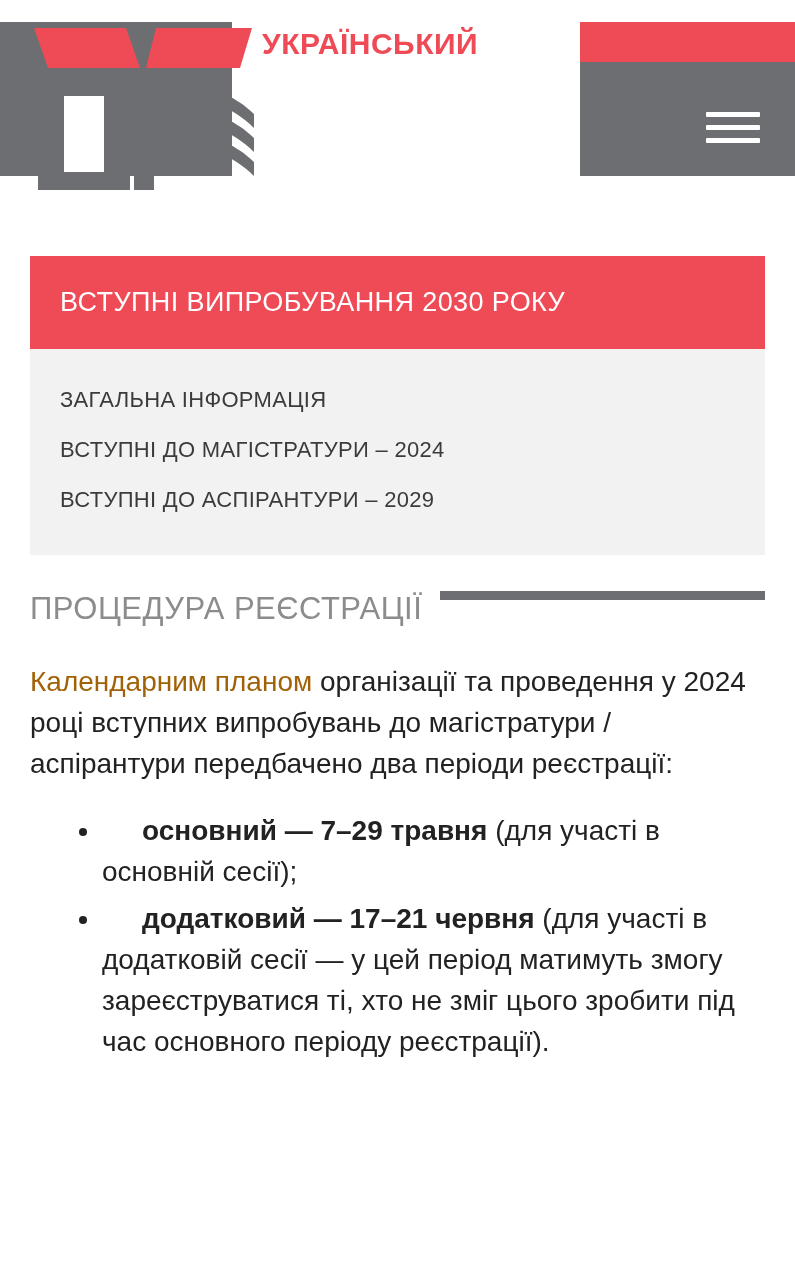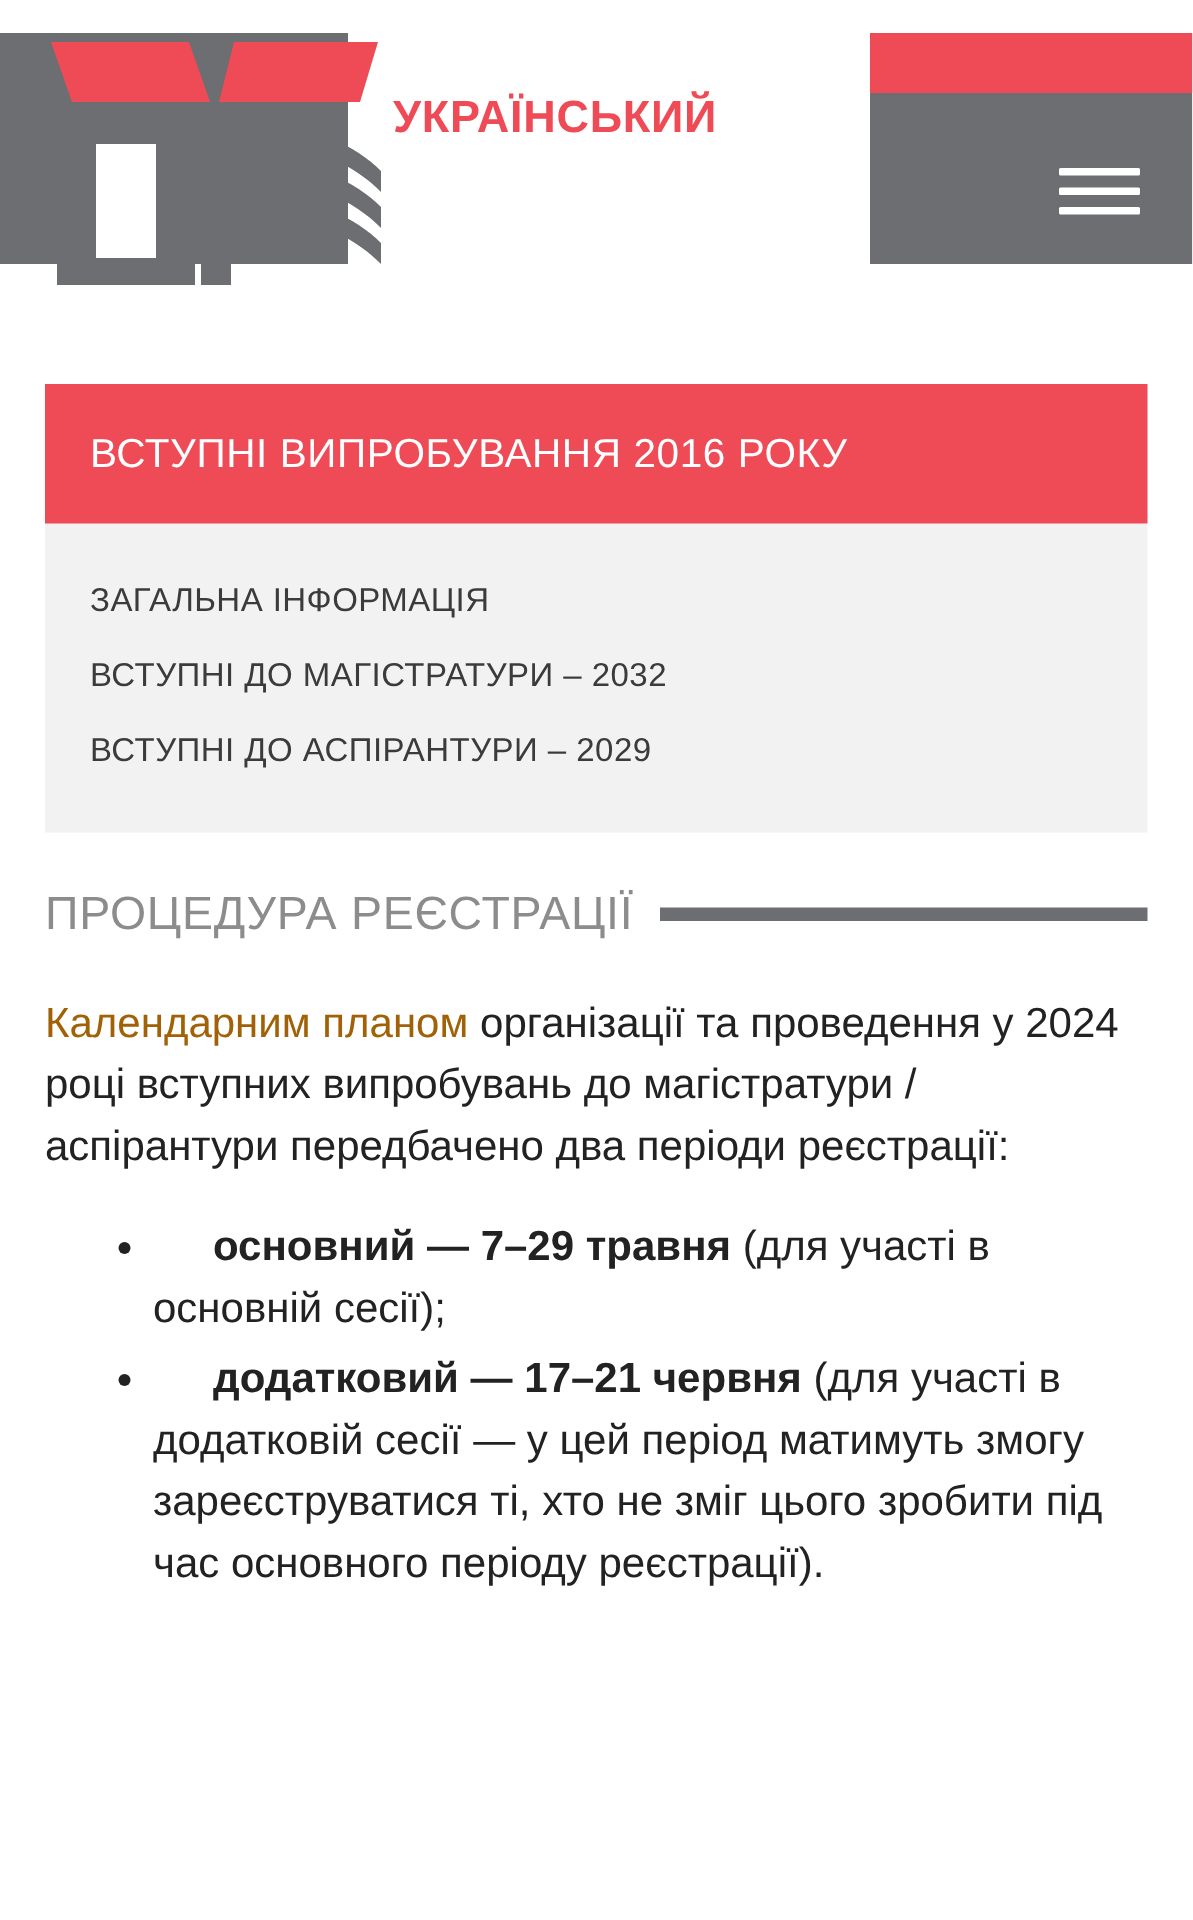--- a/index.html
+++ b/index.html
@@ -57,21 +57,20 @@
   }
   .brand-text {
     position: absolute;
     left: 262px;
     top: 24px;
     width: 320px;
     line-height: 40px;
     font-weight: bold;
     font-size: 30px;
     letter-spacing: 0.5px;
-    margin-top: 35px;
   }
   .brand-line-red { color: #ef4b57; }
   .brand-line-white { color: #ffffff; }
   .burger {
     position: absolute;
     left: 706px;
     top: 112px;
     width: 54px;
     height: 38px;
     cursor: pointer;
@@ -112,21 +111,20 @@
     font-size: 22px;
     color: #3b3b3b;
     letter-spacing: 0.3px;
     padding: 12px 30px;
     cursor: pointer;
   }
 
   
   .section-heading {
     display: flex;
-    align-items: center;
     margin: 36px 30px 0 30px;
     width: 735px;
   }
   .section-heading .label {
     font-size: 31px;
     color: #8c8c8c;
     letter-spacing: 0.5px;
     white-space: nowrap;
   }
   .section-heading .rule {
@@ -192,24 +190,24 @@
   </div>
 
   <div class="burger">
     <span></span>
     <span></span>
     <span></span>
   </div>
 </div>
 
 <div class="nav-card">
-  <div class="nav-card-title">ВСТУПНІ ВИПРОБУВАННЯ 2016 РОКУ</div>
+  <div class="nav-card-title">ВСТУПНІ ВИПРОБУВАННЯ 2030 РОКУ</div>
   <ul class="nav-list">
     <li>ЗАГАЛЬНА ІНФОРМАЦІЯ</li>
-    <li>ВСТУПНІ ДО МАГІСТРАТУРИ – 2032</li>
+    <li>ВСТУПНІ ДО МАГІСТРАТУРИ – 2024</li>
     <li>ВСТУПНІ ДО АСПІРАНТУРИ – 2029</li>
   </ul>
 </div>
 
 <div class="section-heading">
   <div class="label">ПРОЦЕДУРА РЕЄСТРАЦІЇ</div>
   <div class="rule"></div>
 </div>
 
 <div class="body-copy">

